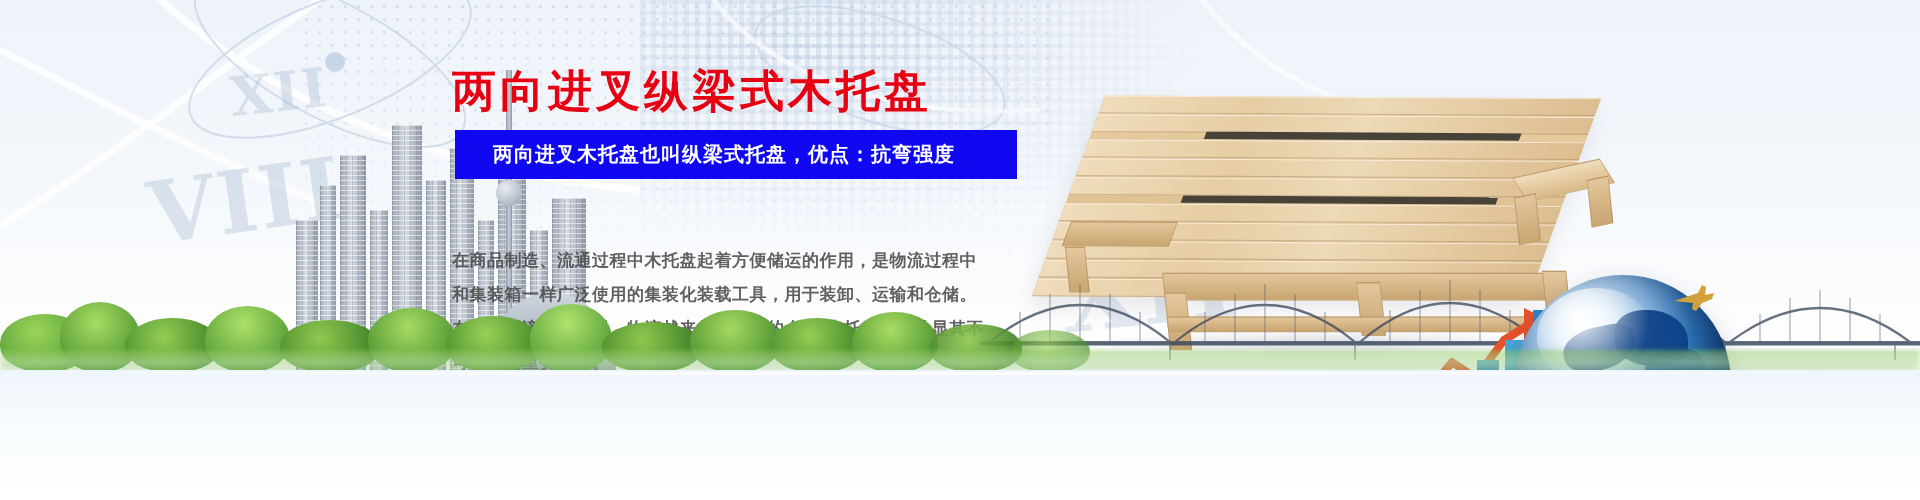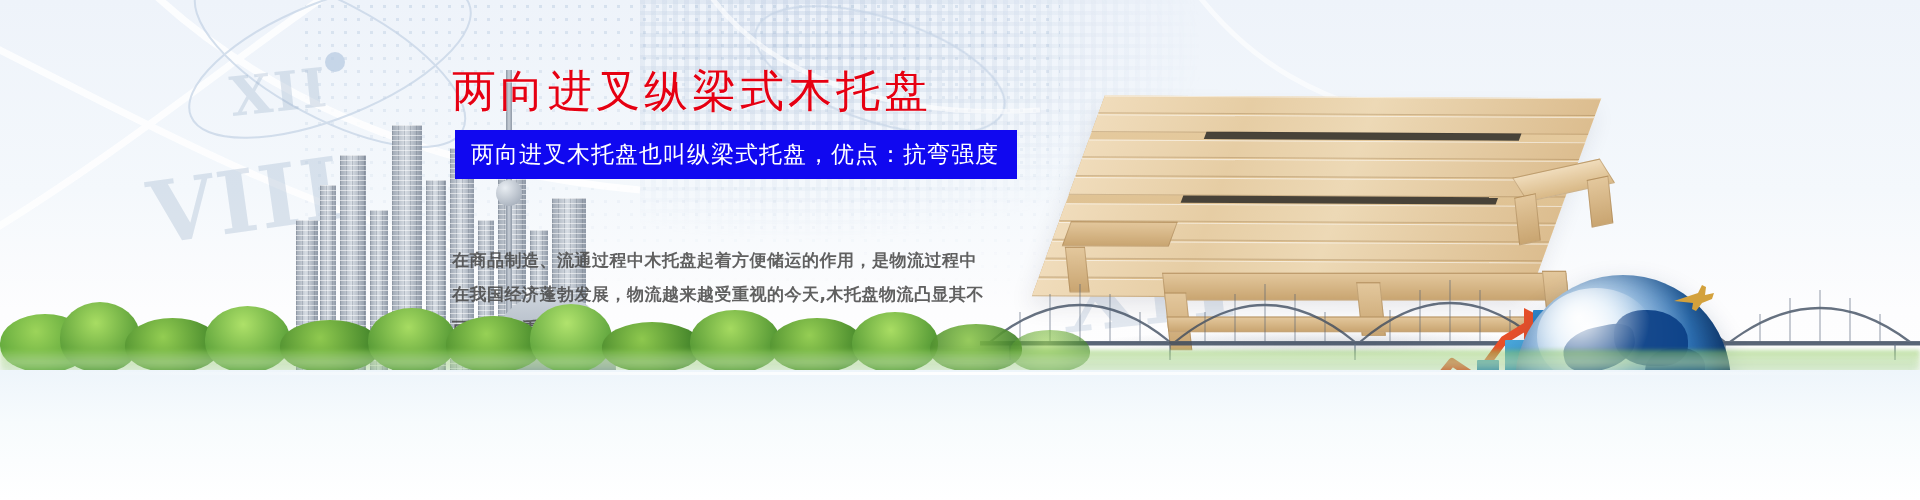--- a/index.html
+++ b/index.html
@@ -52,32 +52,33 @@
   .tvneedle{position:absolute;bottom:0;width:6px;background:linear-gradient(90deg,#8d97a5,#c8cfd8,#8d97a5);}
   .tvball{position:absolute;width:26px;height:26px;border-radius:50%;
     background:radial-gradient(circle at 35% 30%,#e8edf2,#98a2b0);}
   .dome{position:absolute;border-radius:50% 50% 0 0 / 100% 100% 0 0;
     background:linear-gradient(180deg,#cfd6de,#9aa4b2);}
 
   
   .headline{
     position:absolute;left:452px;top:62px;
     font-family:"DejaVu Sans","Liberation Sans",sans-serif;
-    font-size:44px;font-weight:400;color:#e60012;letter-spacing:4px;
+    font-size:44px;font-weight:700;color:#e60012;letter-spacing:4px;
     white-space:nowrap;text-shadow:0 1px 0 rgba(255,255,255,.5);
   }
   
   .callout{
     position:absolute;left:455px;top:130px;width:562px;
     background:#1008f0;color:#ffffff;
     padding:9px 14px 10px 16px;box-sizing:border-box;
   }
   .callout .ln{
-    font-size:23px;font-weight:400;line-height:30px;letter-spacing:1px;
+    font-size:20px;font-weight:700;line-height:30px;letter-spacing:1px;
     white-space:nowrap;
+    margin-left:22px;
   }
   
   .body-text{
     position:absolute;left:452px;top:243px;width:640px;
     color:#4a4a4a;
   }
   .body-text .ln{
     font-size:17px;line-height:34px;letter-spacing:.5px;white-space:nowrap;
     font-weight:600;opacity:.88;
   }
@@ -185,20 +186,21 @@
   </div>
 
   <div class="headline">两向进叉纵梁式木托盘</div>
 
   <div class="callout">
     <div class="ln">两向进叉木托盘也叫纵梁式托盘，优点：抗弯强度</div>
   </div>
 
   <div class="body-text">
     <div class="ln">在商品制造、流通过程中木托盘起着方便储运的作用，是物流过程中</div>
+    <div class="ln">和集装箱一样广泛使用的集装化装载工具，用于装卸、运输和仓储。</div>
     <div class="ln">在我国经济蓬勃发展，物流越来越受重视的今天,木托盘物流凸显其不</div>
     <div class="ln">可替代的重要作用。</div>
   </div>
 
   <div class="pallet-wrap">
     <div class="pal-shadow"></div>
     <div class="pallet">
       <div class="deck">
         <div class="board" style="top:0px;"></div>
         <div class="board" style="top:18px;"></div>

